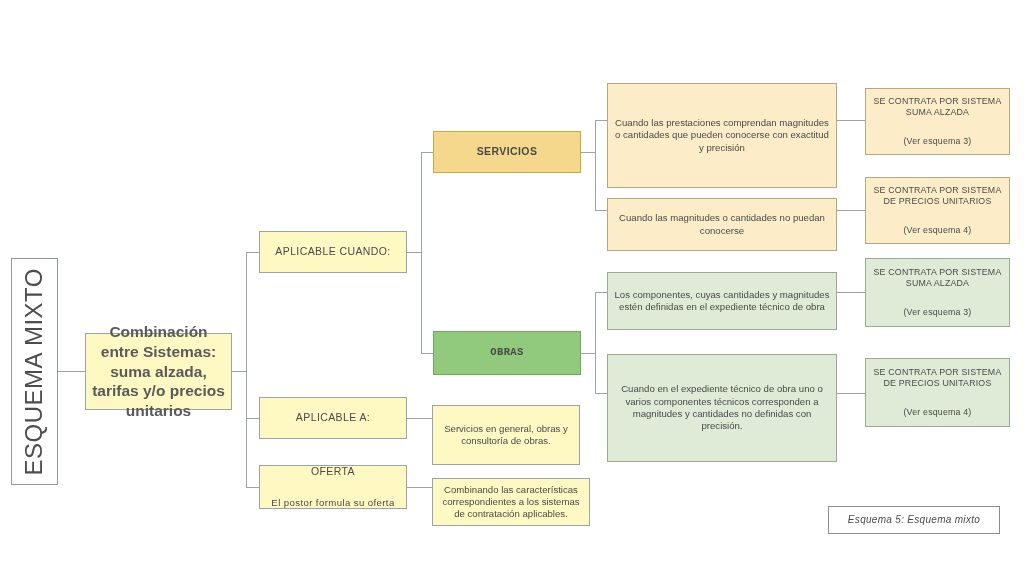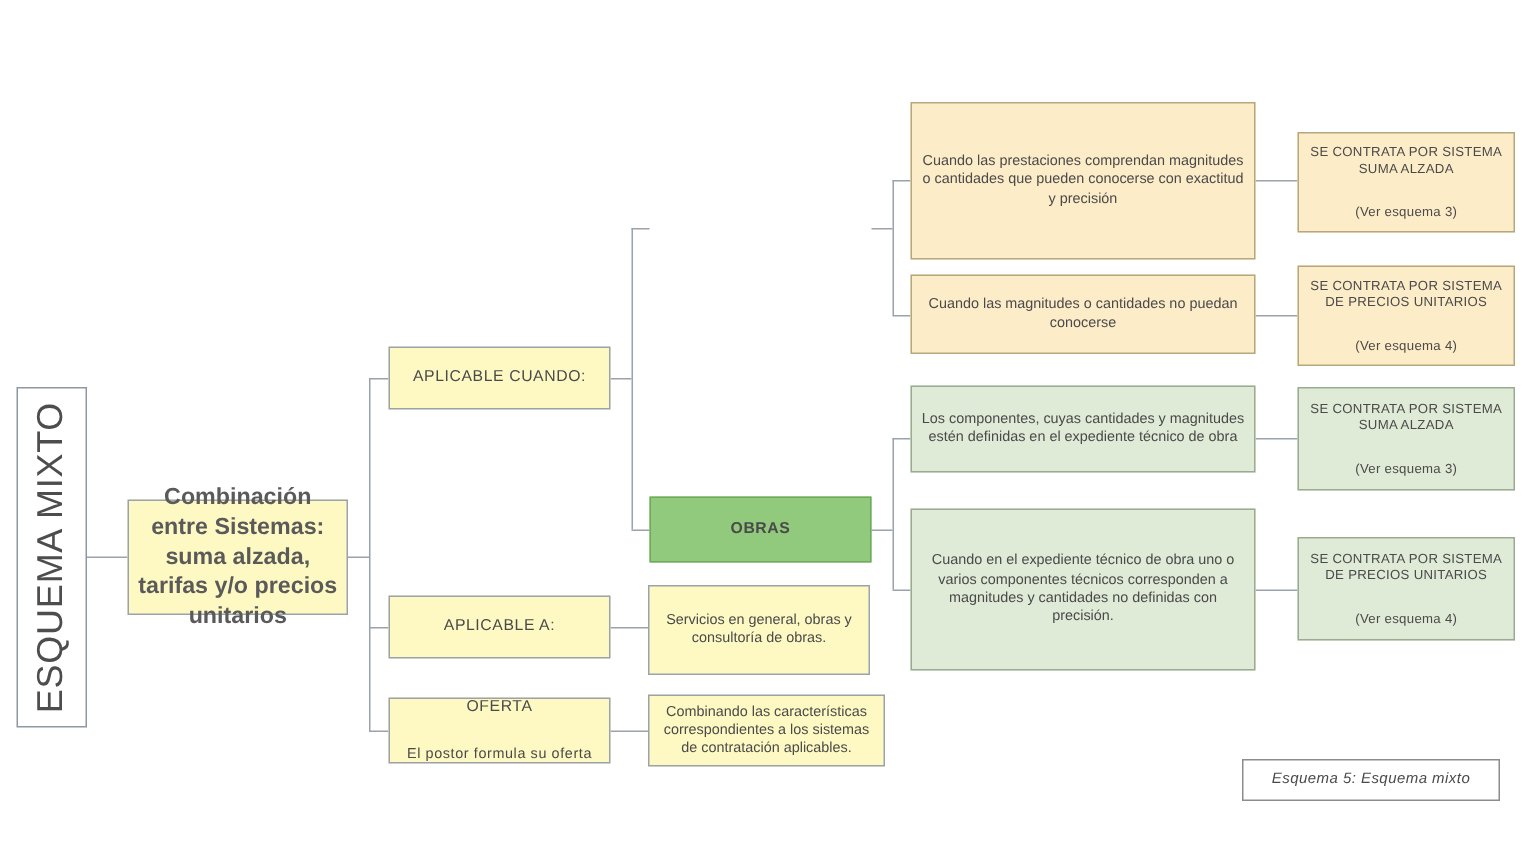--- a/index.html
+++ b/index.html
@@ -36,27 +36,27 @@
   #root-box .vtext {
     writing-mode: vertical-rl;
     transform: rotate(180deg);
     font-size: 24px;
     letter-spacing: 0.5px;
     color: #4d4d4d;
     white-space: nowrap;
   }
   .plain  { background: #fef9c3; }
   .gold   { background: #f6d88c; border-color: #c9a84c; font-weight: bold; letter-spacing: .6px; }
-  .midgreen { background: #91c97d; border-color: #6fa95c; font-weight: bold; letter-spacing: .6px; }
+  .midgreen { background: #91c97d; border-color: #6fa95c; font-weight: bold; letter-spacing: .6px; font-family: Liberation Mono, monospace; }
   .liteyellow { background: #fdecc8; border-color: #b5a87e; }
   .litegreen  { background: #dfead7; border-color: #9aab90; }
 
   .t-big   { font-size: 15.5px; color: #5a5a5a; font-weight: bold; }
   .t-mid   { font-size: 10.5px; letter-spacing: .4px; }
-  .t-small { font-size: 9.6px; }
+  .t-small { font-size: 9.6px; margin-top: 15px; }
   .t-rt    { font-size: 8.8px; letter-spacing: .2px; }
   .t-cap   { font-size: 10px; font-style: italic; letter-spacing: .3px; }
 
   .sub { margin-top: 18px; display:block; }
 
   
   .ln {
     position: absolute;
     background: #9aa2ab;
   }
@@ -121,20 +121,23 @@
     <span class="inner">APLICABLE A:</span>
   </div>
 
   <div class="box plain t-mid" style="left:259px; top:465px; width:148px; height:44px;">
     <span class="inner">
       <span>OFERTA</span>
       <span class="sub t-small">El postor formula su oferta</span>
     </span>
   </div>
 
+  <div class="box gold t-mid" style="left:433px; top:131px; width:148px; height:42px;">
+    <span class="inner">SERVICIOS</span>
+  </div>
 
   <div class="box midgreen t-mid" style="left:433px; top:331px; width:148px; height:44px;">
     <span class="inner">OBRAS</span>
   </div>
 
   <div class="box plain t-small" style="left:432px; top:390px; width:148px; height:60px;">
     <span class="inner">Servicios en general, obras y consultoría de obras.</span>
   </div>
 
   <div class="box plain t-small" style="left:432px; top:463px; width:158px; height:48px;">

